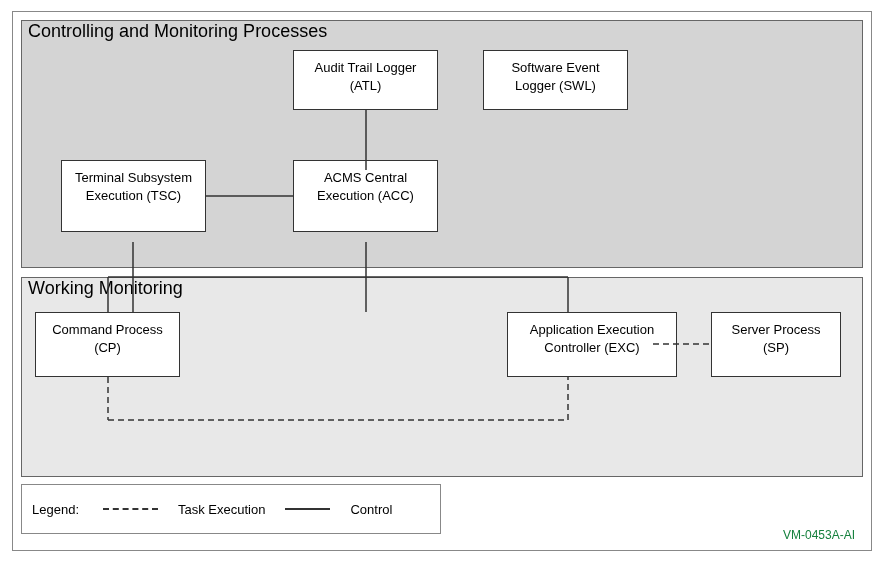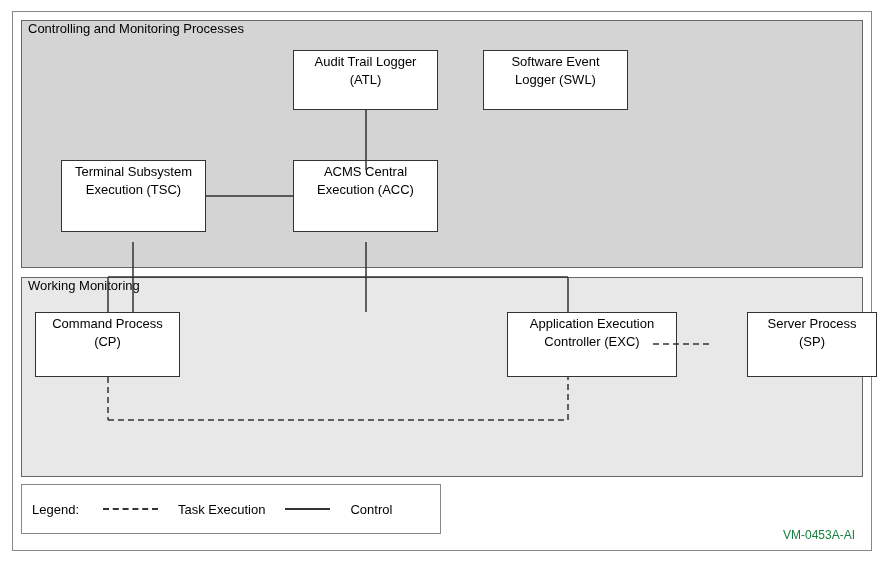--- a/index.html
+++ b/index.html
@@ -24,39 +24,39 @@
     .section-controlling {
       background: #d4d4d4;
       border: 1px solid #666;
       position: absolute;
       top: 8px;
       left: 8px;
       right: 8px;
       height: 248px;
     }
     .section-label {
-      font-size: 13px;
+      font-size: 18px;
       font-weight: normal;
       padding: 4px 6px;
       color: #000;
     }
     .section-working {
       background: #e8e8e8;
       border: 1px solid #666;
       position: absolute;
       top: 265px;
       left: 8px;
       right: 8px;
       height: 200px;
     }
     .box {
       position: absolute;
       background: #fff;
       border: 1px solid #333;
-      padding: 2px;
+      padding: 8px;
       text-align: center;
       line-height: 1.4;
       font-size: 13px;
     }
     
     .box-atl {
       width: 145px;
       height: 60px;
       top: 38px;
       left: 280px;
@@ -97,21 +97,20 @@
       height: 65px;
       top: 300px;
       left: 470px;
       margin-left: 24px;
     }
     .box-sp {
       width: 130px;
       height: 65px;
       top: 300px;
       left: 698px;
-      margin-left: 36px;
     }
     
     .lines-svg {
       position: absolute;
       top: 0;
       left: 0;
       width: 100%;
       height: 100%;
       pointer-events: none;
     }

